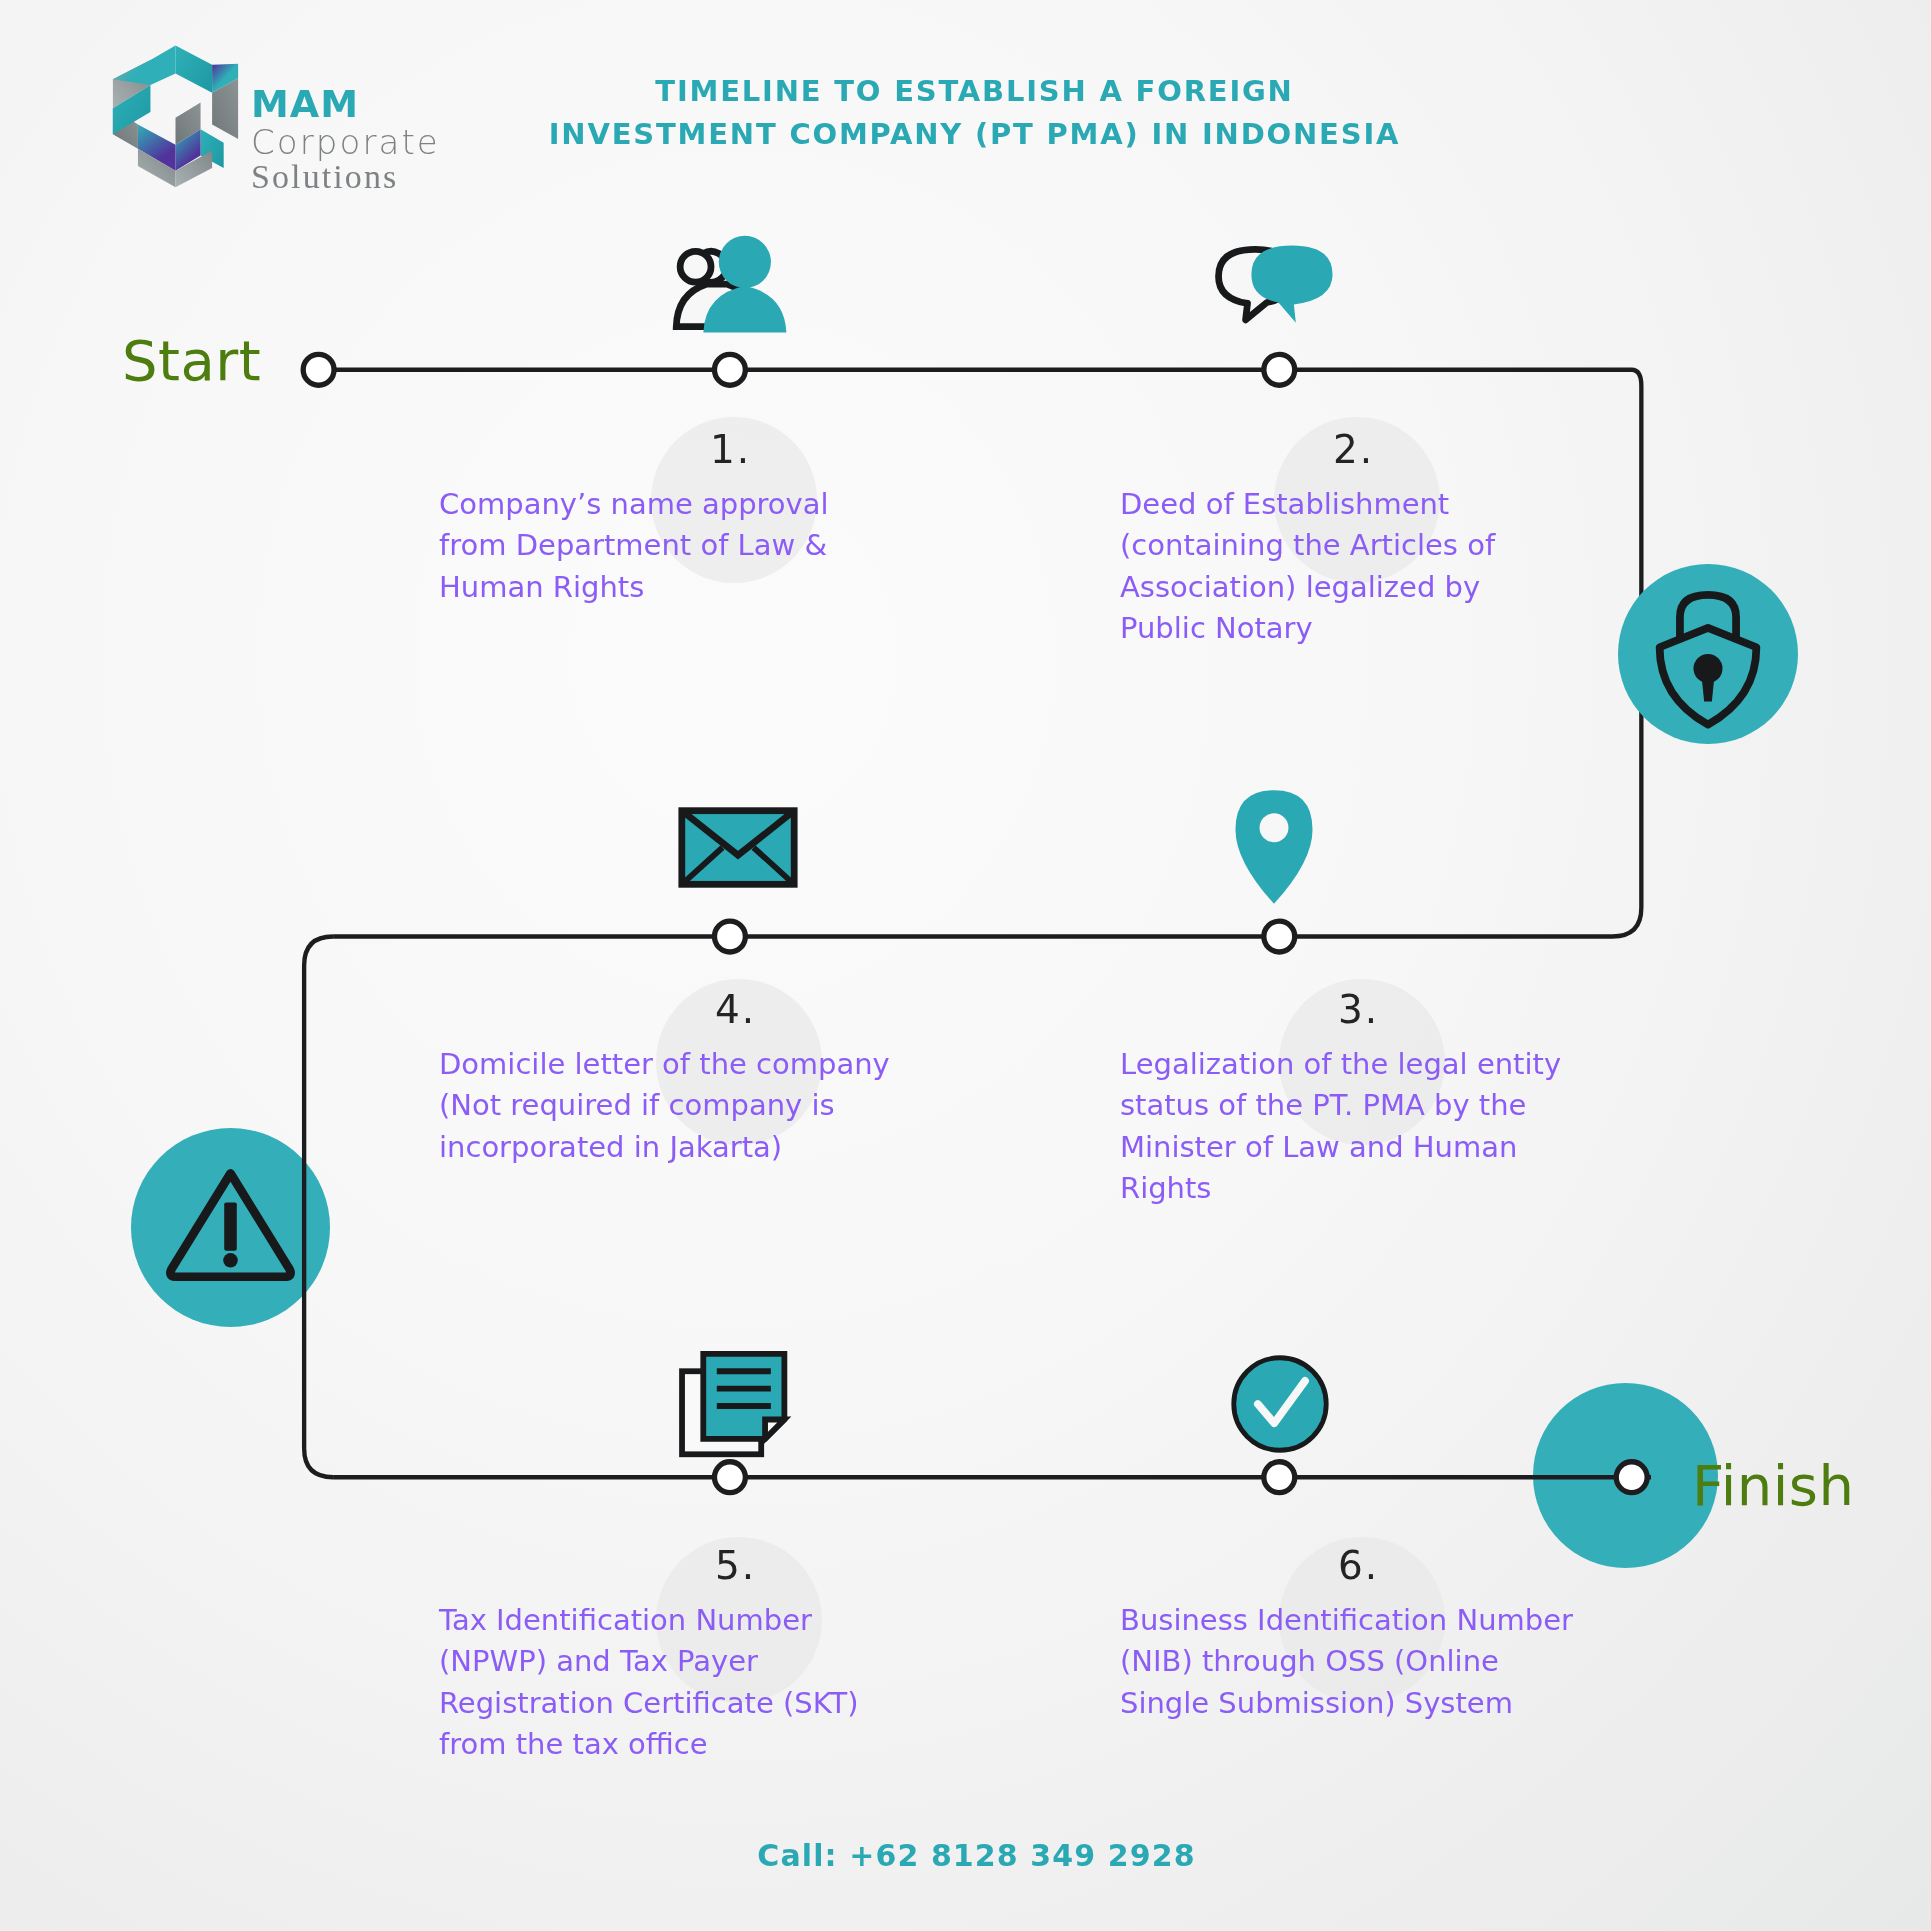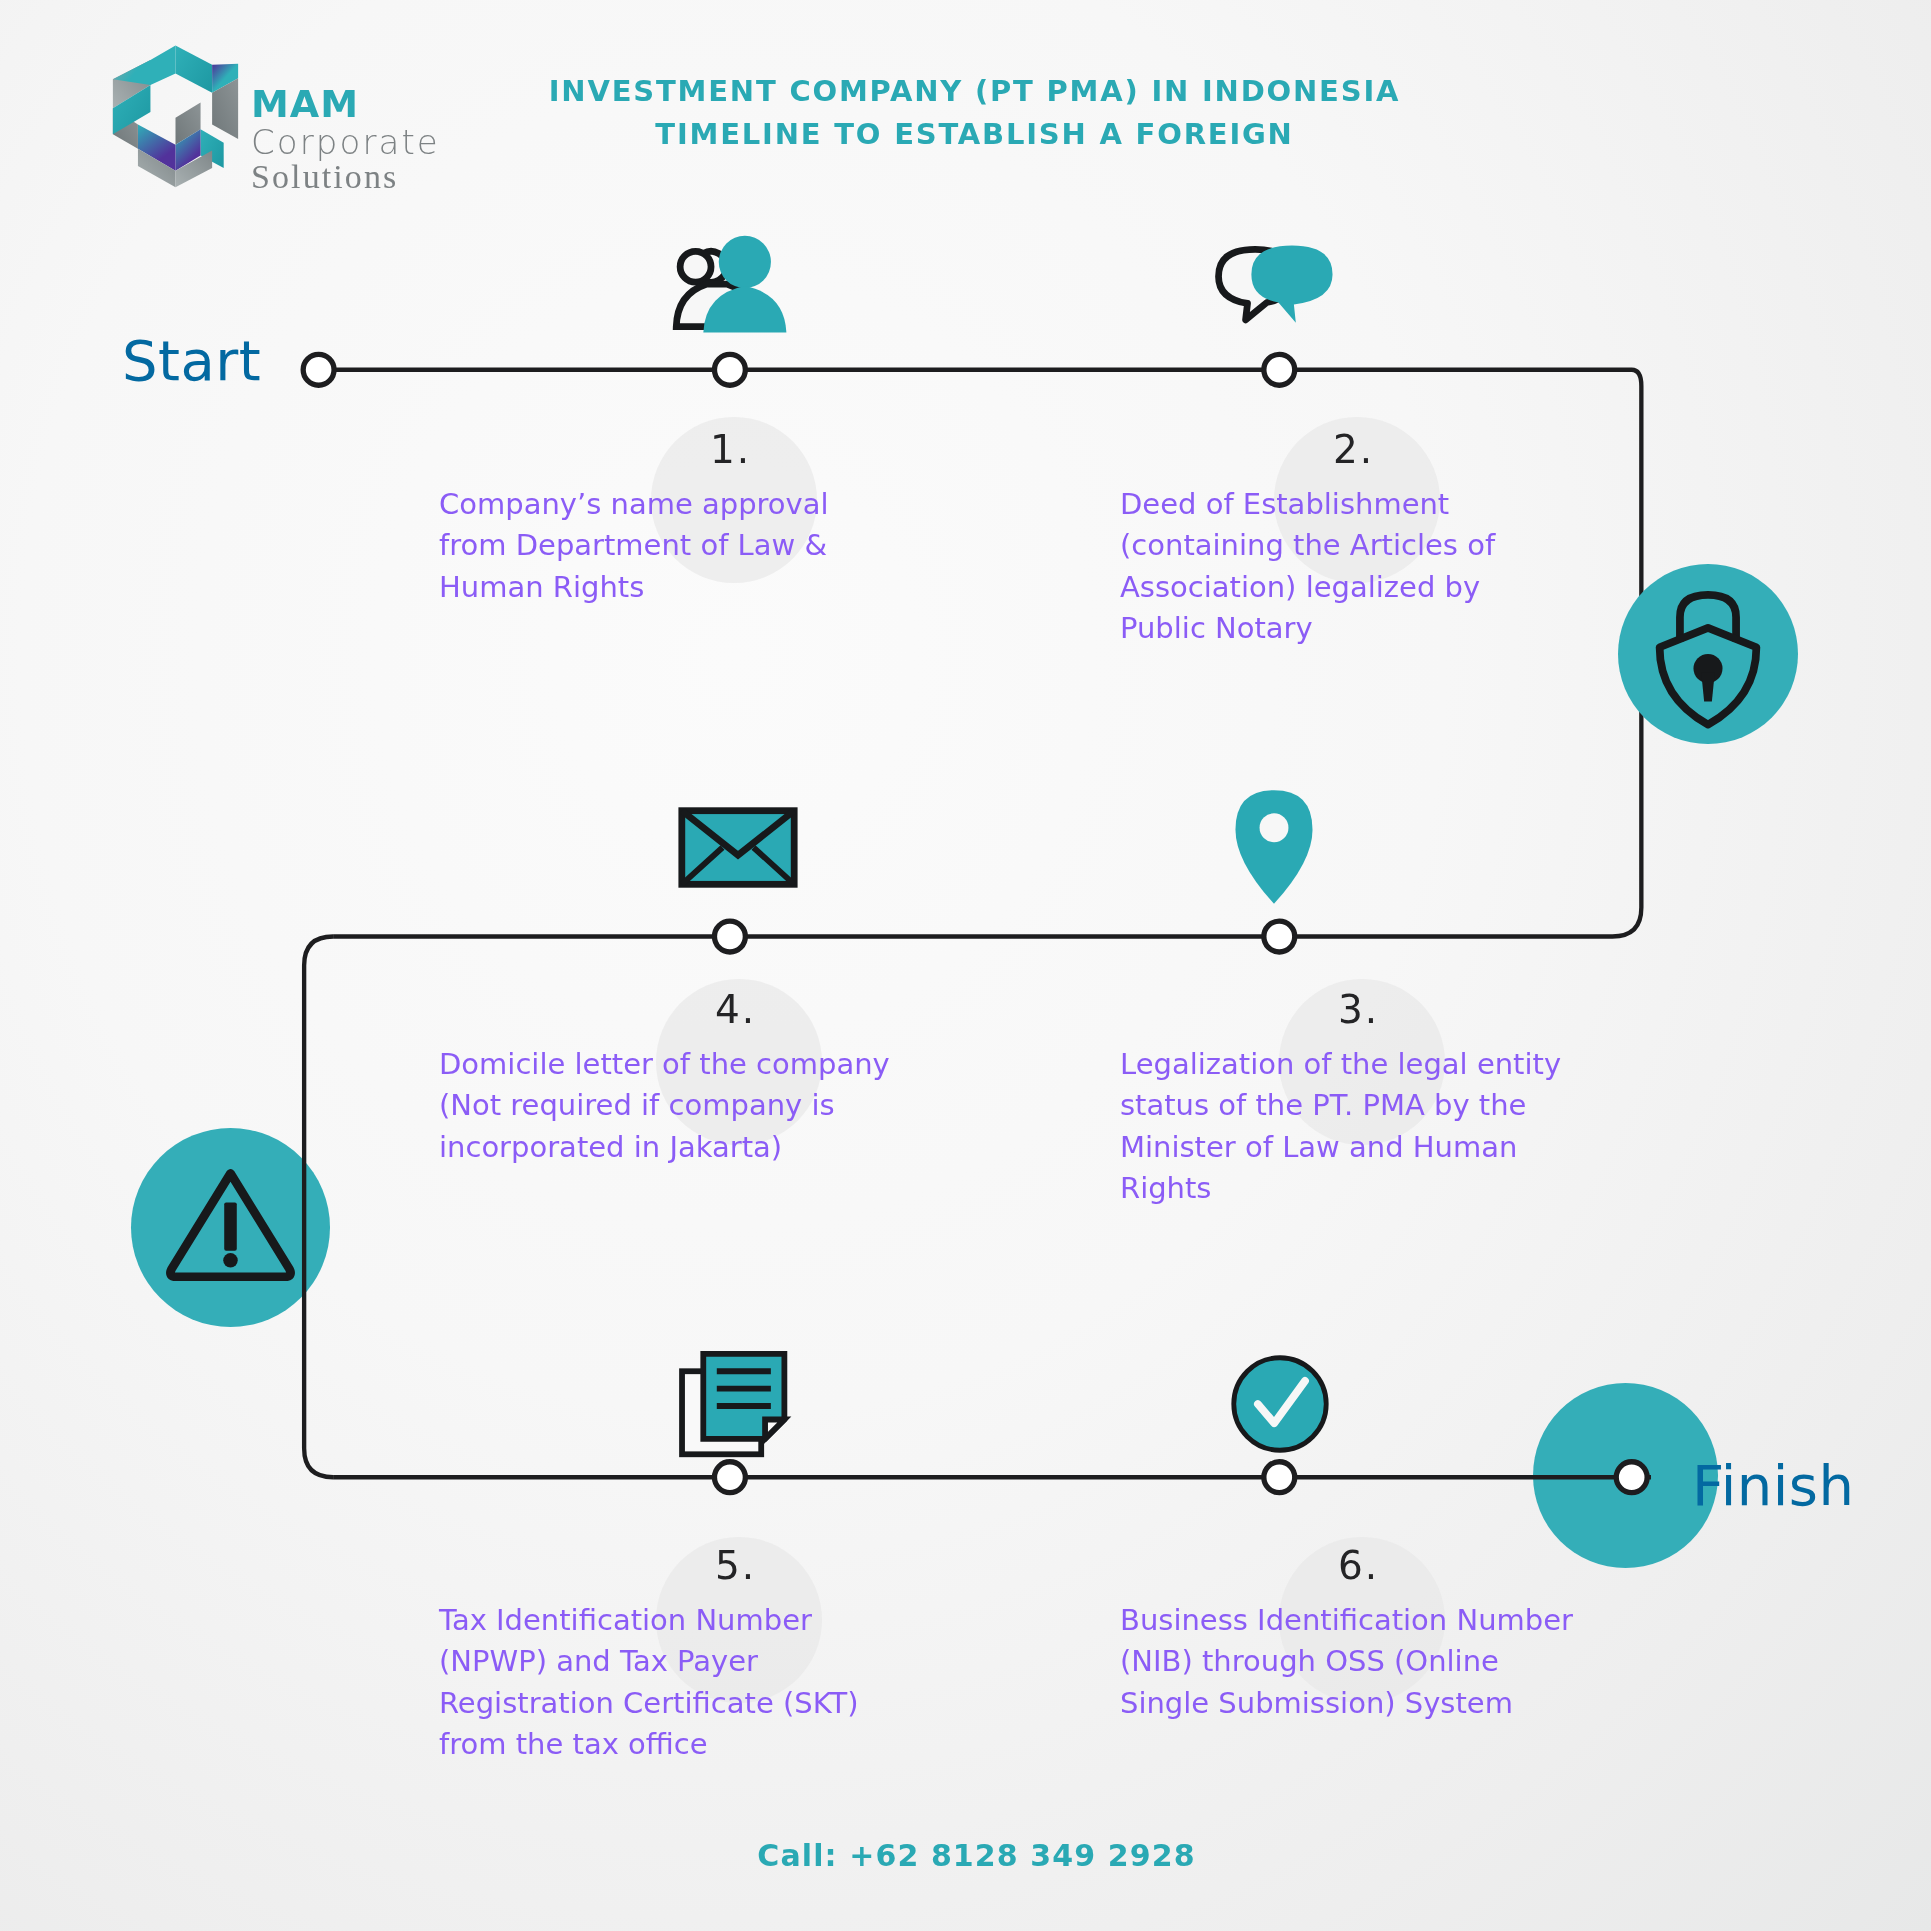--- a/index.html
+++ b/index.html
@@ -33,21 +33,21 @@
     text-align: center; color: #2aa9b4;
     font-family: "DejaVu Sans", sans-serif;
     font-weight: 700; font-size: 29px; letter-spacing: 1.8px; line-height: 1.48;
   }
 
   
   #timeline-svg { position: absolute; left: 0; top: 0; width: 1931px; height: 1931px; }
 
   
   .endlabel {
-    position: absolute; font-size: 56px; color: #0369a1; font-weight: 400;
+    position: absolute; font-size: 56px; color: #4d7c0f; font-weight: 400;
     font-family: "DejaVu Sans", sans-serif; letter-spacing: 0.5px;
   }
   #start-label { left: 122px; top: 328px; }
   #finish-label { left: 1692px; top: 1453px; }
 
   
   .badge { position: absolute; border-radius: 50%; background: #34aeb8; }
   #badge-lock { left: 1618px; top: 564px; width: 180px; height: 180px; }
   #badge-warn { left: 131px; top: 1128px; width: 199px; height: 199px; }
   #badge-finish { left: 1533px; top: 1383px; width: 185px; height: 185px; }
@@ -162,22 +162,22 @@
       <path d="M5 78 L44 54 L44 82 L5 105 Z" fill="url(#lgE)"></path>
     </svg>
     <div id="logo-words">
       <div class="wm">MAM</div>
       <div class="wc">Corporate</div>
       <div class="ws">Solutions</div>
     </div>
   </div>
 
   <div id="title">
+    <div>TIMELINE TO ESTABLISH A FOREIGN</div>
     <div>INVESTMENT COMPANY (PT PMA) IN INDONESIA</div>
-    <div>TIMELINE TO ESTABLISH A FOREIGN</div>
   </div>
 
   <div class="badge" id="badge-warn">
     <svg viewBox="0 0 206 206">
       <path d="M103 47 L164 146 Q168 154 159 154 L47 154 Q38 154 42 146 Z" fill="none" stroke="#17191b" stroke-width="9" stroke-linejoin="round"></path>
       <rect x="96.5" y="77" width="13" height="50" rx="2" fill="#17191b"></rect>
       <circle cx="103" cy="137" r="7.5" fill="#17191b"></circle>
     </svg>
   </div>
 

